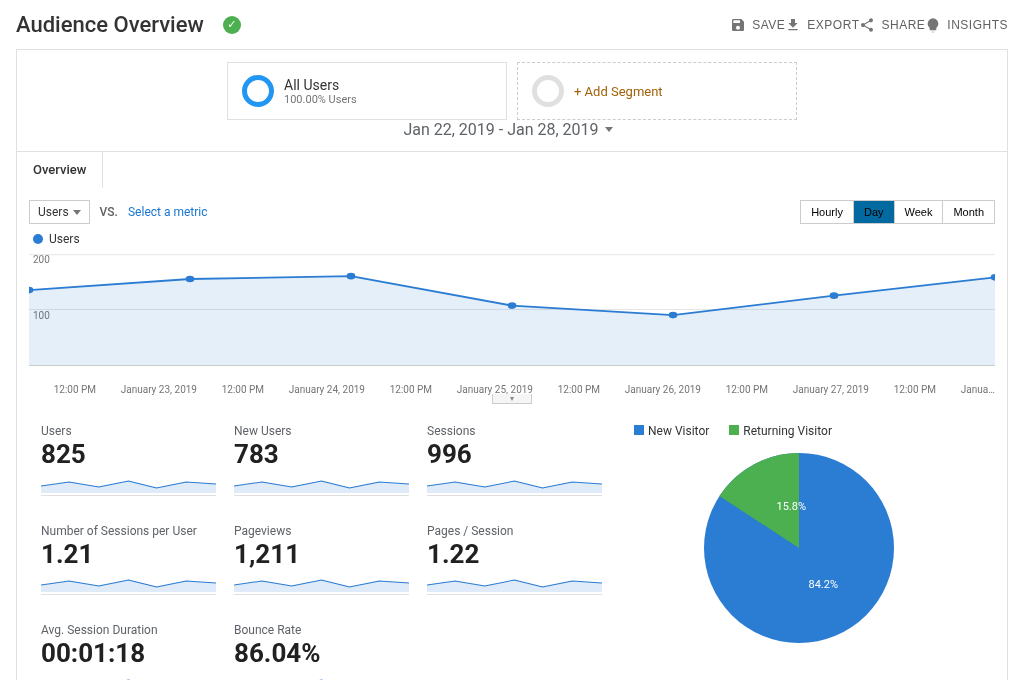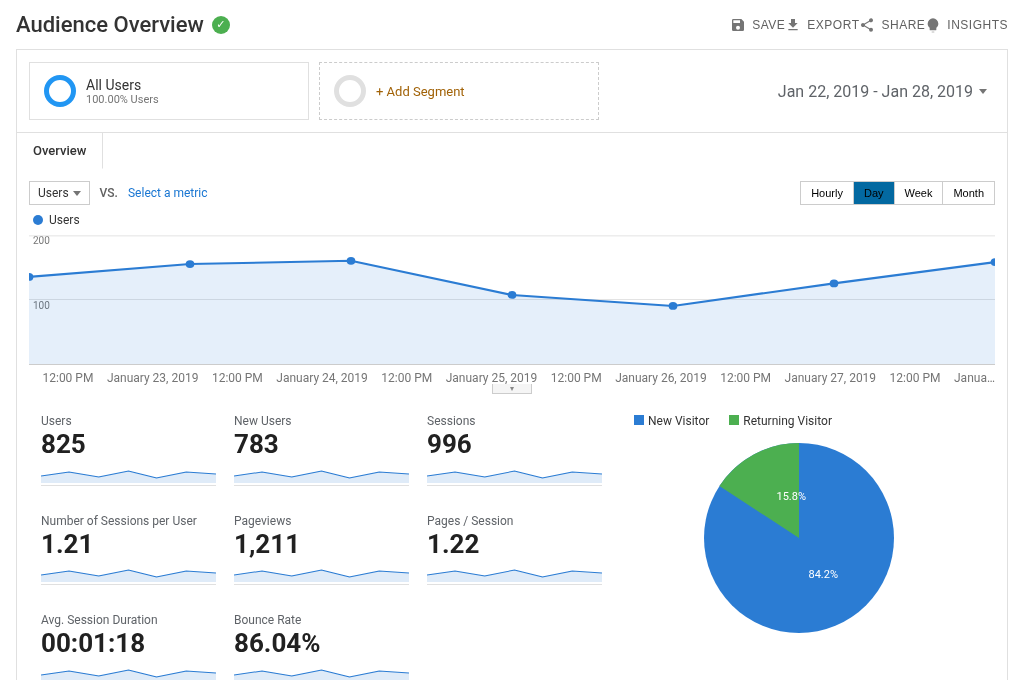--- a/index.html
+++ b/index.html
@@ -1,25 +1,25 @@
 <!DOCTYPE html>
 <html><head>
 <meta charset="utf-8">
 <style>
 * { box-sizing: border-box; margin: 0; padding: 0; }
 body { font-family: Roboto, Arial, sans-serif; font-size: 13px; color: #333; background: #fff; }
 .header { display: flex; align-items: center; justify-content: space-between; padding: 12px 16px; }
-.title-group { display: flex; align-items: center; gap: 8px; }
+.title-group { display: flex; align-items: center; gap: 19px; }
 .page-title { font-size: 22px; font-weight: 500; color: #333; }
 .verify-badge { width: 18px; height: 18px; background: #4caf50; border-radius: 50%; display: flex; align-items: center; justify-content: center; color: #fff; font-size: 11px; }
 .header-actions { display: flex; align-items: center; }
 .action-btn { display: flex; align-items: center; gap: 6px; background: none; border: none; font-size: 12px; color: #616161; cursor: pointer; letter-spacing: 0.5px; }
 .action-btn svg { width: 16px; height: 16px; fill: #757575; }
 .container { padding: 0 16px 20px; }
-.segments-row { display: flex; align-items: center; justify-content: space-between; border: 1px solid #e0e0e0; border-bottom: none; padding: 12px; }
+.segments-row { display: flex; align-items: center; justify-content: space-between; border: 1px solid #e0e0e0; border-bottom: none; padding: 12px; flex-direction: column; }
 .segments-left { display: flex; gap: 10px; }
 .segment-card { display: flex; align-items: center; gap: 10px; border: 1px solid #e0e0e0; padding: 12px 20px 12px 14px; min-width: 280px; }
 .segment-card.add { border: 1px dashed #ccc; color: #a16207; }
 .seg-circle { width: 32px; height: 32px; border-radius: 50%; border: 5px solid #2196f3; }
 .seg-circle.empty { border-color: #e0e0e0; }
 .seg-text .seg-title { font-size: 14px; color: #333; }
 .seg-text .seg-sub { font-size: 11px; color: #757575; }
 .date-range { display: flex; align-items: center; gap: 6px; font-size: 16px; color: #5f6368; padding-right: 8px; }
 .tabs-row { border: 1px solid #e0e0e0; border-bottom: none; display: flex; }
 .tab { padding: 10px 16px; font-size: 13px; font-weight: 500; border-right: 1px solid #e0e0e0; background: #fff; border-bottom: 1px solid #e0e0e0; cursor: pointer; }
@@ -28,24 +28,24 @@
 .chart-controls { display: flex; justify-content: space-between; align-items: center; margin-bottom: 8px; }
 .left-controls { display: flex; align-items: center; gap: 10px; }
 .metric-sel { border: 1px solid #ccc; padding: 4px 8px; font-size: 12px; display: flex; align-items: center; gap: 4px; cursor: pointer; }
 .vs-text { font-size: 12px; font-weight: 500; color: #616161; }
 .select-metric { font-size: 12px; color: #1976d2; cursor: pointer; }
 .gran-group { display: flex; }
 .gran-btn { border: 1px solid #ccc; padding: 5px 10px; font-size: 11px; background: #fff; cursor: pointer; margin-left: -1px; }
 .gran-btn.active { background: #0369a1; }
 .legend-line { display: flex; align-items: center; gap: 6px; font-size: 12px; margin: 6px 0 8px 4px; }
 .dot-blue { width: 10px; height: 10px; border-radius: 50%; background: #2b7cd3; }
-.line-chart { position: relative; height: 130px; border-bottom: 1px solid #ccc; }
+.line-chart { position: relative; height: 112px; border-bottom: 1px solid #ccc; }
 .line-chart .ylab { position: absolute; left: 4px; font-size: 10px; color: #757575; }
 .line-chart svg { position: absolute; left: 0; top: 0; width: 100%; height: 100%; }
-.x-axis { display: flex; font-size: 12px; color: #757575; padding-top: 6px; justify-content: space-between; overflow: hidden; }
+.x-axis { display: flex; font-size: 10px; color: #757575; padding-top: 18px; justify-content: space-between; overflow: hidden; }
 .x-axis span { white-space: nowrap; }
 .expand-handle { display: flex; justify-content: center; margin-top: -1px; }
 .expand-handle div { width: 40px; height: 10px; border: 1px solid #ccc; border-top: none; background: #f5f5f5; font-size: 8px; text-align: center; color: #888; cursor: pointer; }
 .metrics-row { display: flex; gap: 12px; padding: 20px 12px 0; }
 .metrics-grid { display: grid; grid-template-columns: repeat(3, 175px); gap: 28px 18px; }
 .metric-card { border-bottom: 1px solid #e0e0e0; padding-bottom: 2px; cursor: pointer; }
 .metric-label { font-size: 12px; color: #5f6368; margin-bottom: 2px; }
 .metric-value { font-size: 26px; font-weight: 700; color: #212121; line-height: 1.1; }
 .sparkline { height: 20px; margin-top: 4px; }
 .sparkline svg { width: 100%; height: 100%; }

